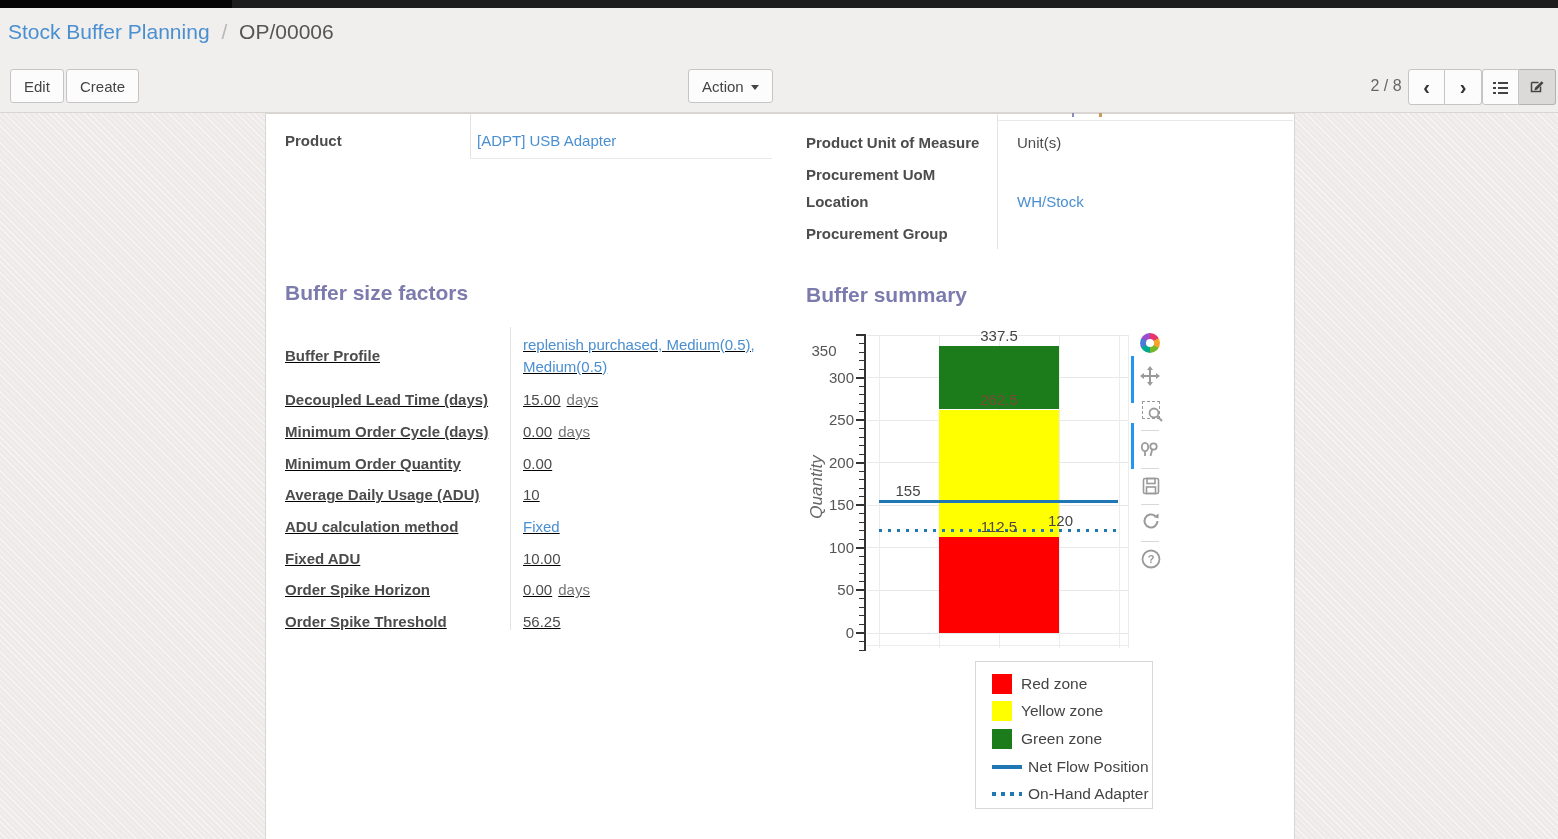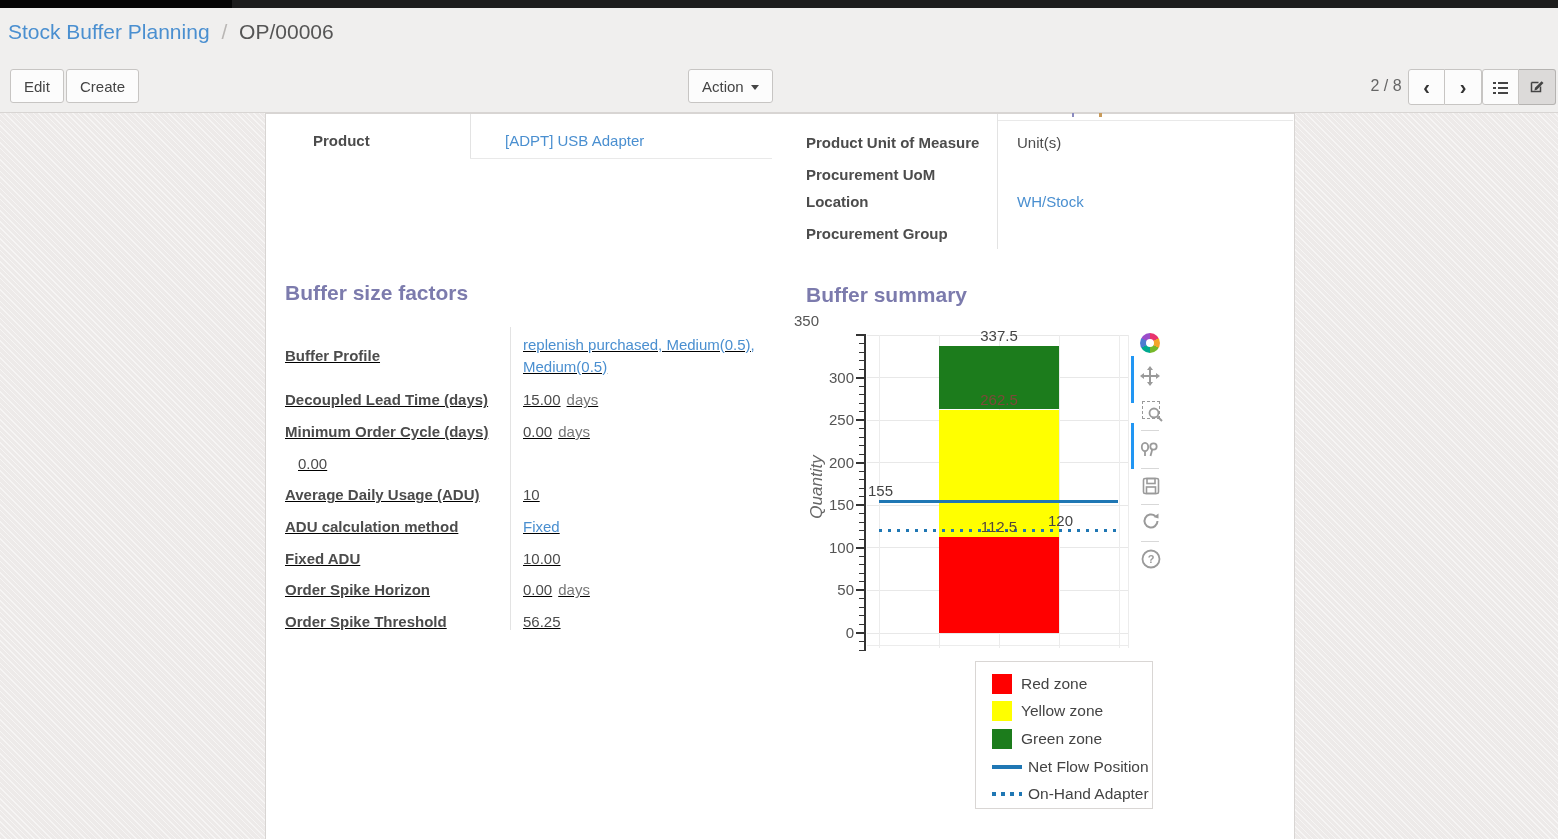--- a/index.html
+++ b/index.html
@@ -36,21 +36,21 @@
            border:1px solid #d8d5d3; border-bottom:none; }
   .abs { position:absolute; }
   .vdiv { position:absolute; width:1px; background:#e3e3e3; }
   .hline { position:absolute; height:1px; background:#e9e9e9; }
   .flabel-txt { font-weight:bold; color:#4c4c4c; font-size:15px; }
   .fval-txt { color:#4c4c4c; font-size:15px; }
   .flink { color:#4a8fd0; text-decoration:none; cursor:pointer; font-size:15px; }
   .unit { color:#777; margin-left:6px; font-size:15px; }
   .section-title { position:absolute; font-size:21px; font-weight:bold; color:#7c7bad; }
   .form-row { position:absolute; display:flex; align-items:flex-start; padding-top:6px; line-height:20px; }
-  .llabel { width:185px; flex:0 0 185px;margin-left:28px; }
+  .llabel { width:185px; flex:0 0 185px; }
   .lvalue { margin-left:7px; }
   .rlabel { width:201px; flex:0 0 201px; }
   .rvalue { margin-left:10px; }
   .ftable { position:absolute; left:285px; top:325px; width:497px; }
   .fr { display:flex; align-items:center; height:31.7px; line-height:22px;text-decoration:underline; }
   .fr.tall { height:58px; }
   .fr .fl { width:225px; flex:0 0 225px; padding-top:3px; }
   .fr .fv { margin-left:13px; padding-top:3px; width:259px; }
   .frag { position:absolute; top:113px; height:4px; }
   
@@ -150,20 +150,21 @@
     </div>
     <div class="fr">
       <span class="fl flabel-txt">Decoupled Lead Time (days)</span>
       <span class="fv fval-txt"><span>15.00</span><span class="unit">days</span></span>
     </div>
     <div class="fr">
       <span class="fl flabel-txt">Minimum Order Cycle (days)</span>
       <span class="fv fval-txt"><span>0.00</span><span class="unit">days</span></span>
     </div>
     <div class="fr">
+      <span class="fl flabel-txt">Minimum Order Quantity</span>
       <span class="fv fval-txt"><span>0.00</span></span>
     </div>
     <div class="fr">
       <span class="fl flabel-txt">Average Daily Usage (ADU)</span>
       <span class="fv fval-txt"><span>10</span></span>
     </div>
     <div class="fr">
       <span class="fl flabel-txt">ADU calculation method</span>
       <a class="fv flink">Fixed</a>
     </div>
@@ -192,21 +193,21 @@
       <div style="position: absolute; left: 794px; width: 60px; top: 538.857px; text-align: right; font-size: 15px; color: rgb(85, 85, 85);">100</div>
       <div style="position: absolute; left: 867px; width: 261px; top: 504.786px; height: 1px; background: rgb(232, 232, 232);"></div>
       <div style="position: absolute; left: 794px; width: 60px; top: 496.286px; text-align: right; font-size: 15px; color: rgb(85, 85, 85);">150</div>
       <div style="position: absolute; left: 867px; width: 261px; top: 462.214px; height: 1px; background: rgb(232, 232, 232);"></div>
       <div style="position: absolute; left: 794px; width: 60px; top: 453.714px; text-align: right; font-size: 15px; color: rgb(85, 85, 85);">200</div>
       <div style="position: absolute; left: 867px; width: 261px; top: 419.643px; height: 1px; background: rgb(232, 232, 232);"></div>
       <div style="position: absolute; left: 794px; width: 60px; top: 411.143px; text-align: right; font-size: 15px; color: rgb(85, 85, 85);">250</div>
       <div style="position: absolute; left: 867px; width: 261px; top: 377.071px; height: 1px; background: rgb(232, 232, 232);"></div>
       <div style="position: absolute; left: 794px; width: 60px; top: 368.571px; text-align: right; font-size: 15px; color: rgb(85, 85, 85);">300</div>
       <div style="position: absolute; left: 867px; width: 261px; top: 334.5px; height: 1px; background: rgb(232, 232, 232);"></div>
-      <div style="position: absolute; left: 794px; width: 60px; top: 312px; text-align: left; font-size: 15px; color: rgb(85, 85, 85);">350</div>
+      <div style="position: absolute; left: 794px; width: 60px; top: 342px; text-align: center; font-size: 15px; color: rgb(85, 85, 85);">350</div>
       <div style="position: absolute; left: 859px; width: 5px; top: 649.529px; height: 1px; background: rgb(51, 51, 51);"></div>
       <div style="position: absolute; left: 859px; width: 5px; top: 641.014px; height: 1px; background: rgb(51, 51, 51);"></div>
       <div style="position: absolute; left: 856px; width: 8px; top: 632px; height: 2px; background: rgb(51, 51, 51);"></div>
       <div style="position: absolute; left: 859px; width: 5px; top: 623.986px; height: 1px; background: rgb(51, 51, 51);"></div>
       <div style="position: absolute; left: 859px; width: 5px; top: 615.471px; height: 1px; background: rgb(51, 51, 51);"></div>
       <div style="position: absolute; left: 859px; width: 5px; top: 606.957px; height: 1px; background: rgb(51, 51, 51);"></div>
       <div style="position: absolute; left: 859px; width: 5px; top: 598.443px; height: 1px; background: rgb(51, 51, 51);"></div>
       <div style="position: absolute; left: 856px; width: 8px; top: 589.429px; height: 2px; background: rgb(51, 51, 51);"></div>
       <div style="position: absolute; left: 859px; width: 5px; top: 581.414px; height: 1px; background: rgb(51, 51, 51);"></div>
       <div style="position: absolute; left: 859px; width: 5px; top: 572.9px; height: 1px; background: rgb(51, 51, 51);"></div>
@@ -245,21 +246,21 @@
       <div style="position: absolute; left: 1119px; top: 335px; width: 1px; height: 313px; background: rgb(236, 236, 236);"></div>
       <div style="position: absolute; left: 1128px; top: 335px; width: 1px; height: 313px; background: rgb(236, 236, 236);"></div>
       <div style="position: absolute; left: 867px; width: 261px; top: 645px; height: 1px; background: rgb(236, 236, 236);"></div>
       <div style="position: absolute; left: 939px; width: 120px; top: 537.214px; height: 95.7857px; background: rgb(255, 0, 0);"></div>
       <div style="position: absolute; left: 939px; width: 120px; top: 409.5px; height: 127.714px; background: rgb(255, 255, 0);"></div>
       <div style="position: absolute; left: 939px; width: 120px; top: 345.643px; height: 63.8571px; background: rgb(28, 124, 28);"></div>
       <div style="position: absolute; left: 879px; width: 239px; top: 499.529px; height: 3px; background: rgb(31, 119, 180);"></div>
       <div style="position: absolute; left: 879px; width: 239px; top: 529.329px; height: 3px; background-image: repeating-linear-gradient(90deg, rgb(31, 119, 180) 0px, rgb(31, 119, 180) 3px, transparent 3px, transparent 9px);"></div>
       <div style="position: absolute; left: 959px; width: 80px; top: 326.643px; text-align: center; font-size: 15px; color: rgb(68, 68, 68);">337.5</div>
       <div style="position: absolute; left: 959px; width: 80px; top: 390.5px; text-align: center; font-size: 15px; color: rgb(125, 73, 57);">262.5</div>
-      <div style="position: absolute; left: 868px; width: 80px; top: 482.029px; font-size: 15px; color: rgb(68, 68, 68);">155</div>
+      <div style="position: absolute; left: 868px; width: 80px; top: 482.029px; text-align: center; font-size: 15px; color: rgb(68, 68, 68);">155</div>
       <div style="position: absolute; left: 959px; width: 80px; top: 518.214px; text-align: center; font-size: 15px; color: rgb(85, 70, 57);">112.5</div>
       <div style="position: absolute; left: 1048px; width: 80px; top: 511.829px; text-align: left; font-size: 15px; color: rgb(68, 68, 68);">120</div>
     </div>
 
   <div class="blue-bar" style="top:356px; height:47px;"></div>
   <div class="blue-bar" style="top:423px; height:46px;"></div>
   <div class="modebar-icon" style="left:1138px; top:331px;">
     <div class="plotly-logo">
         <div class="hole"></div>
       </div>

